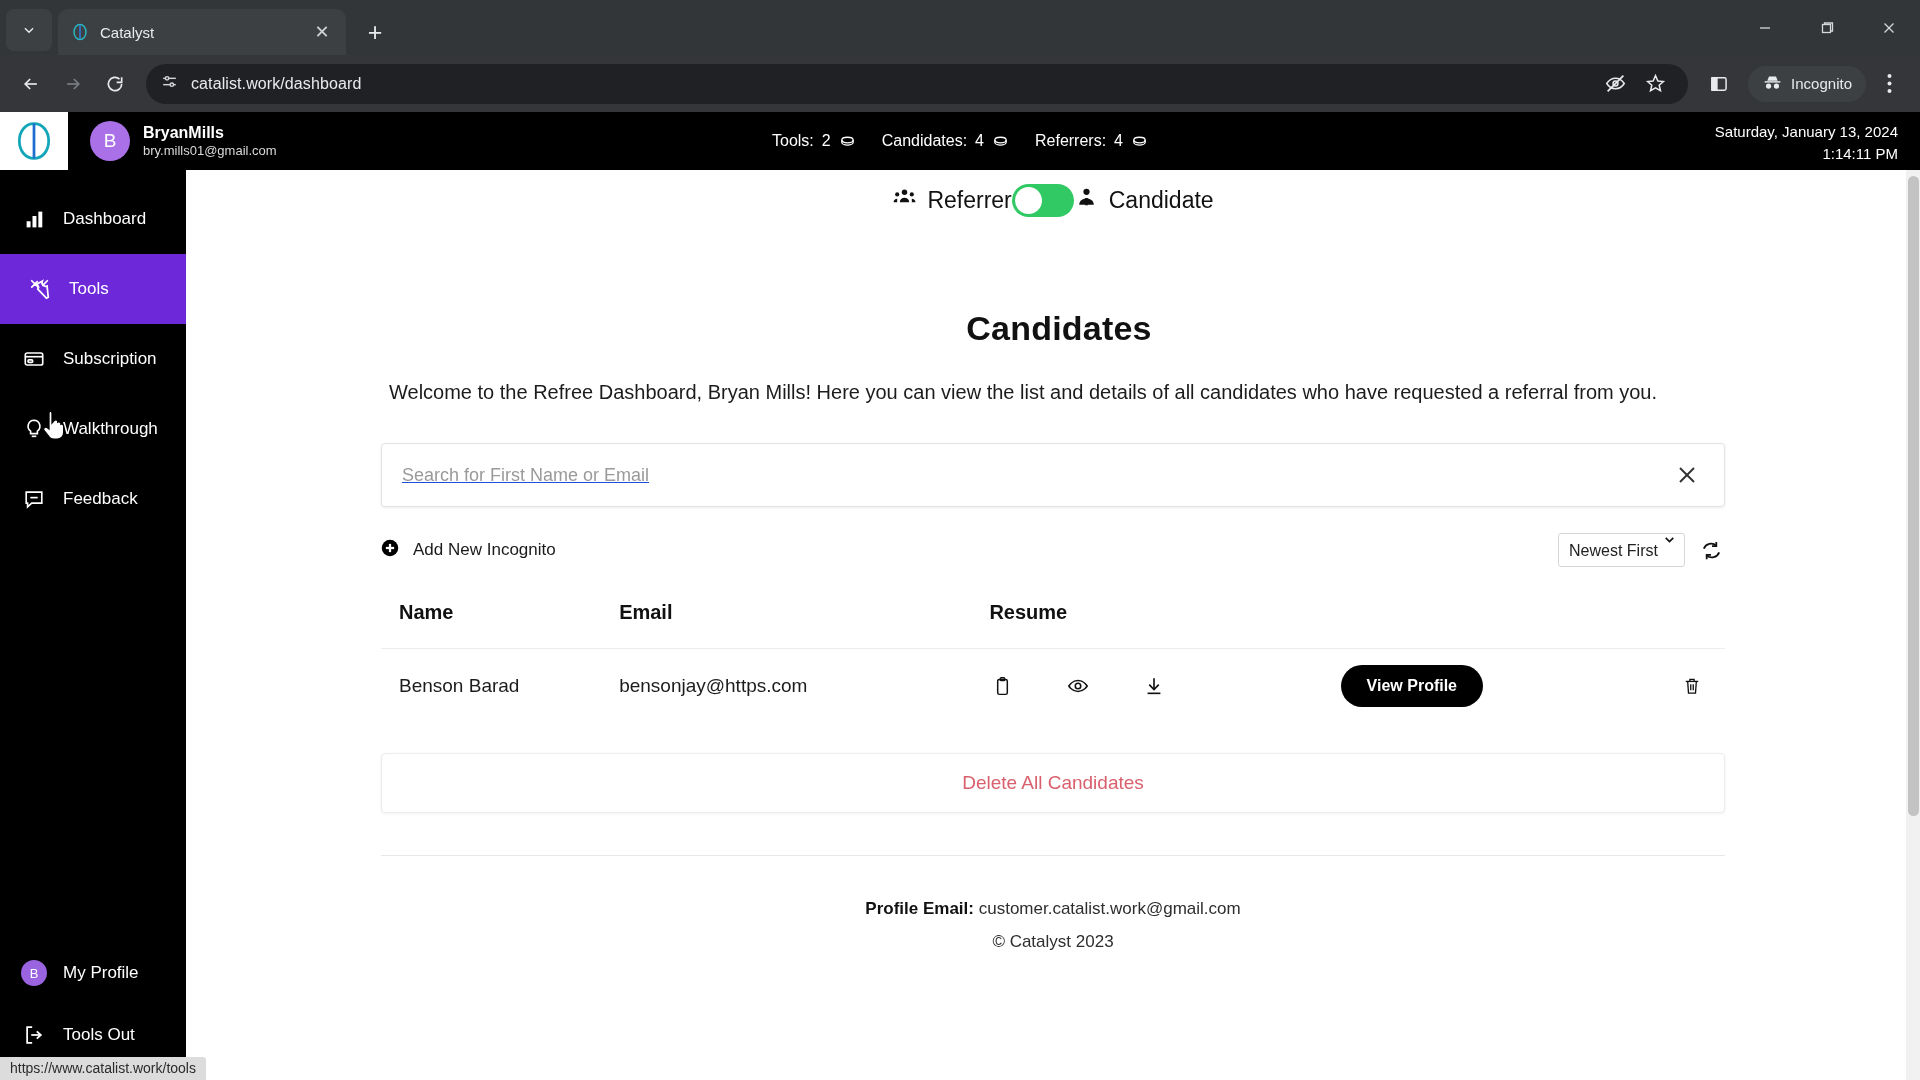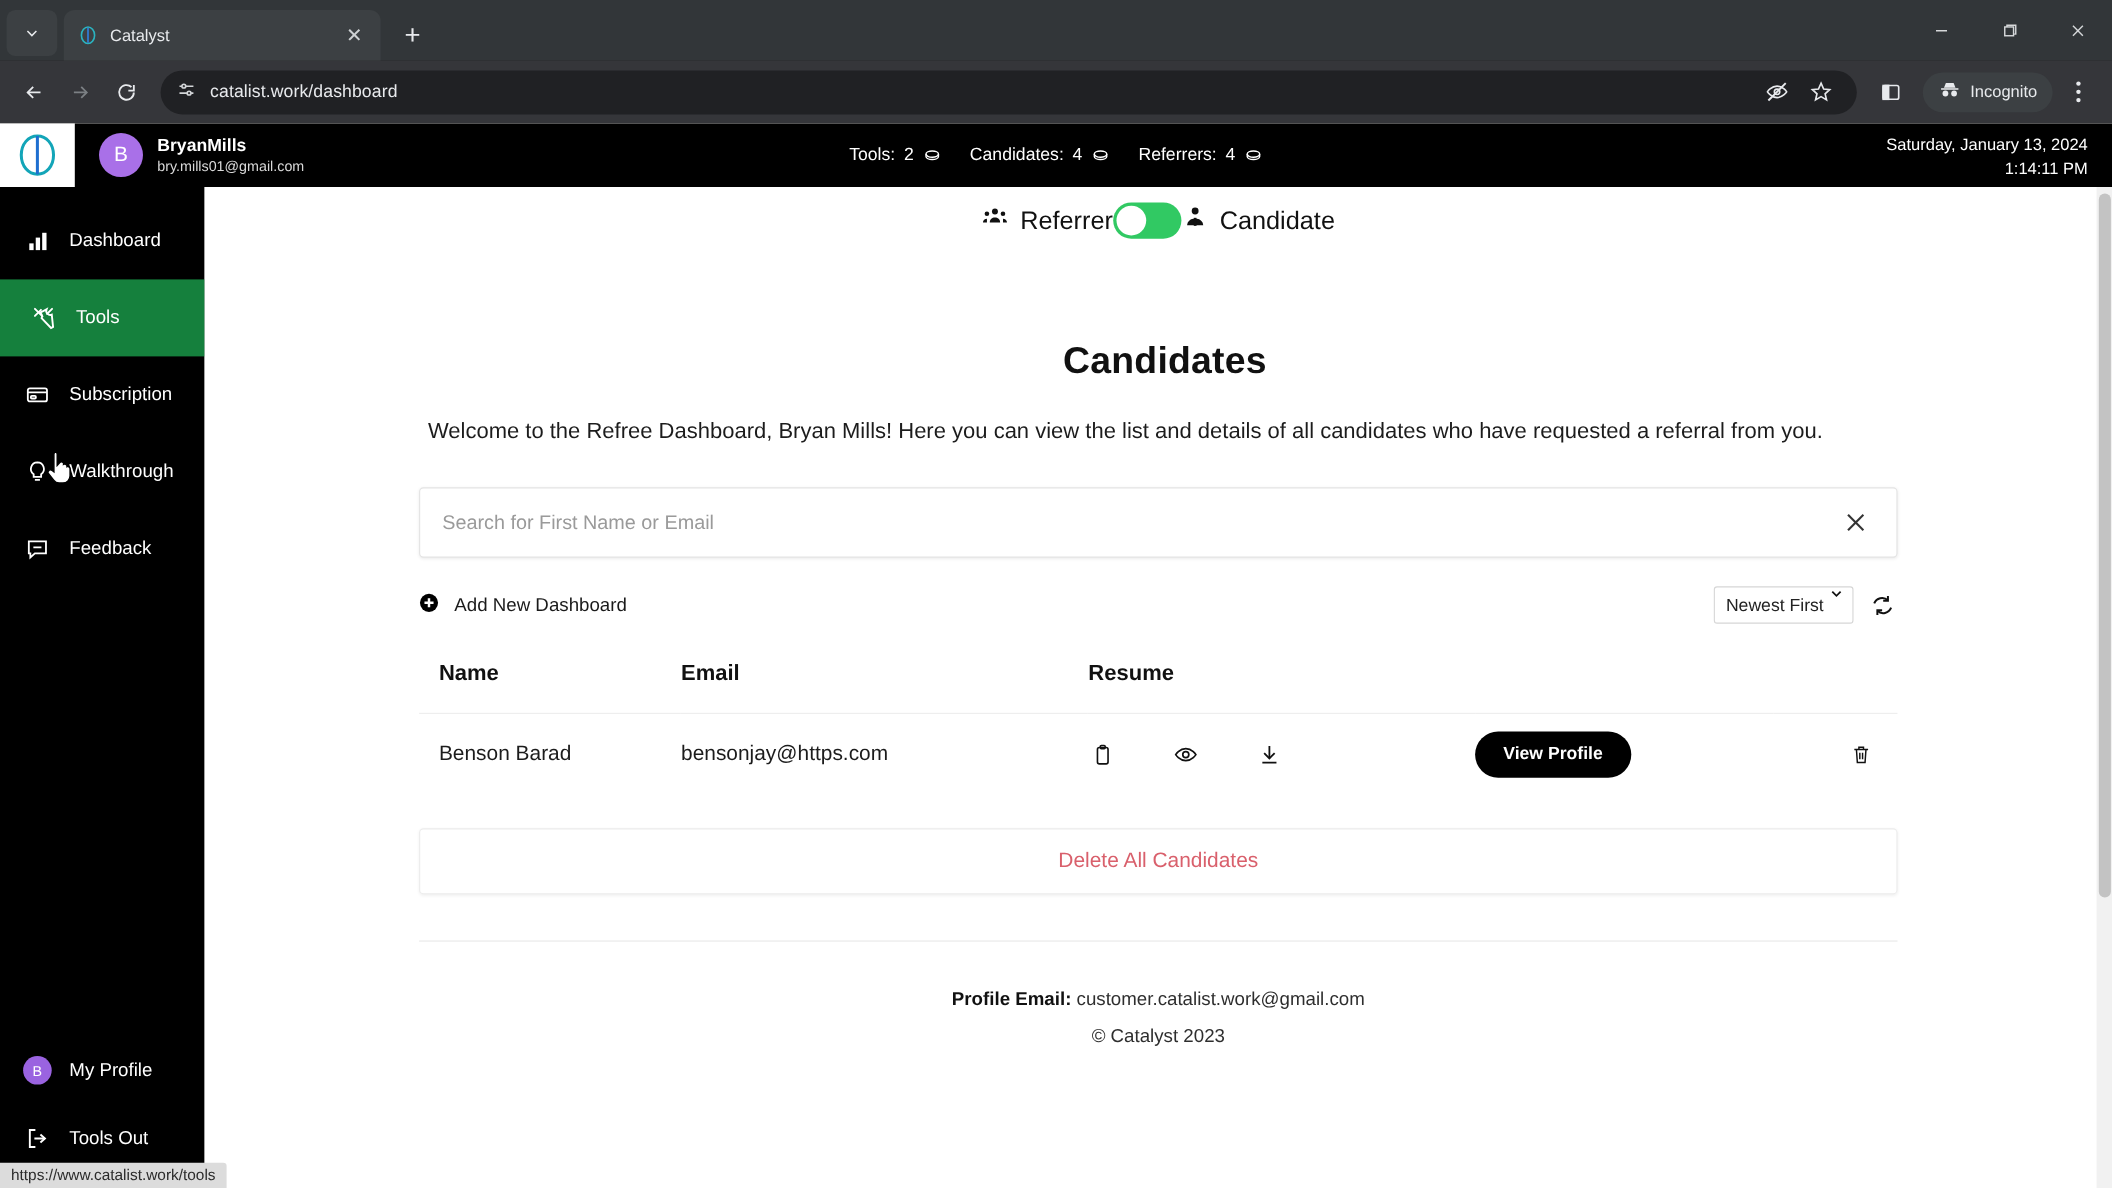--- a/index.html
+++ b/index.html
@@ -61,21 +61,21 @@
            display:flex; align-items:center; gap:26px; color:#fff; font-size:16px; white-space:nowrap;}
   .stat { display:flex; align-items:center; gap:8px; }
   .coin { width:17px; height:17px; flex:0 0 auto; }
   .datetime { margin-left:auto; text-align:right; color:#fff; font-size:15px; line-height:1.45;
               padding:9px 22px 0 0; white-space:nowrap;}
 
   .body-row { flex:1; display:flex; min-height:0;border-radius:14px; }
 
   .sidebar { width:186px; background:#000; flex:0 0 auto; display:flex; flex-direction:column; padding-top:14px; position:relative;}
   .nav-item { height:70px; display:flex; align-items:center; gap:17px; padding-left:22px; color:#fff; font-size:17px; }
-  .nav-item.hovered { background:#15803d;padding-left:28px; }
+  .nav-item.hovered { background:#6d28d9;padding-left:28px; }
   .nav-ico { width:24px; height:24px; flex:0 0 auto; display:flex; align-items:center; justify-content:center; }
   .sidebar-bottom { margin-top:auto; padding-bottom:14px; }
   .nav-item.small { height:62px; font-size:17px; }
   .mini-avatar { width:26px; height:26px; border-radius:50%; background:#9a63e0; color:#fff; font-size:13px;
                  display:flex; align-items:center; justify-content:center; flex:0 0 auto;}
   .status-link {
     position:absolute; left:0; bottom:0; background:#dcdcdc; color:#2b2b2b; font-size:14px;
     padding:3px 10px 4px; border-radius:0 3px 0 0; white-space:nowrap; z-index:5;
   }
 
@@ -88,21 +88,21 @@
   .knob { width:27px; height:27px; border-radius:50%; background:#fff; position:absolute; top:3px; left:3px; }
 
   .page-title { text-align:center; font-size:34px; font-weight:bold; color:#111; margin-top:86px; letter-spacing:.2px;margin-left:12px;}
   .intro { max-width:1364px; margin:30px auto 0; padding:0 18px; font-size:20px; line-height:1.45; color:#1c1c1c; }
 
   .search-wrap { max-width:1380px; margin:36px auto 0; padding:0 18px; }
   .search-box {
     height:64px; border:1px solid #e3e3e3; border-radius:4px; display:flex; align-items:center;
     padding:0 20px; box-shadow:0 1px 3px rgba(0,0,0,.08); background:#fff;
   }
-  .search-input { flex:1; border:none; outline:none; font-size:18px; color:#be185d; background:transparent; font-family:inherit; }
+  .search-input { flex:1; border:none; outline:none; font-size:18px; color:#1d4ed8; background:transparent; font-family:inherit;text-decoration:underline; }
   .search-input::placeholder { color:#9a9a9a; }
   .clear-x { width:34px; height:34px; display:flex; align-items:center; justify-content:center; color:#333; flex:0 0 auto;}
 
   .controls-row { max-width:1380px; margin:26px auto 0; padding:0 18px; display:flex; align-items:center; }
   .add-new { display:flex; align-items:center; gap:14px; font-size:17px; color:#1a1a1a; }
   .ctrl-right { margin-left:auto; display:flex; align-items:center; gap:12px; }
   .sortsel {
     height:34px; border:1px solid #d6d6d6; border-radius:3px; background:#fff; font-size:16px; color:#222;
     padding:0 26px 0 10px; font-family:inherit; appearance:none; background-image:none;
   }
@@ -439,21 +439,21 @@
 
           <div class="controls-row">
             <div class="add-new">
               <span>
                 <svg width="18" height="18" viewBox="0 0 24 24">
                     <circle cx="12" cy="12" r="11" fill="#000"></circle>
                     <line x1="12" y1="6.5" x2="12" y2="17.5" stroke="#fff" stroke-width="3"></line>
                     <line x1="6.5" y1="12" x2="17.5" y2="12" stroke="#fff" stroke-width="3"></line>
                   </svg>
               </span>
-              <span>Add New Dashboard</span>
+              <span>Add New Incognito</span>
             </div>
             <div class="ctrl-right">
               <span class="sort-wrap">
                 <select class="sortsel">
                   <option>Newest First</option>
                 </select>
                 <span class="sort-chev">
                   <svg width="13" height="13" viewBox="0 0 24 24" fill="none" stroke="#111" stroke-width="3">
                       <polyline points="5,9 12,16 19,9"></polyline>
                     </svg>

